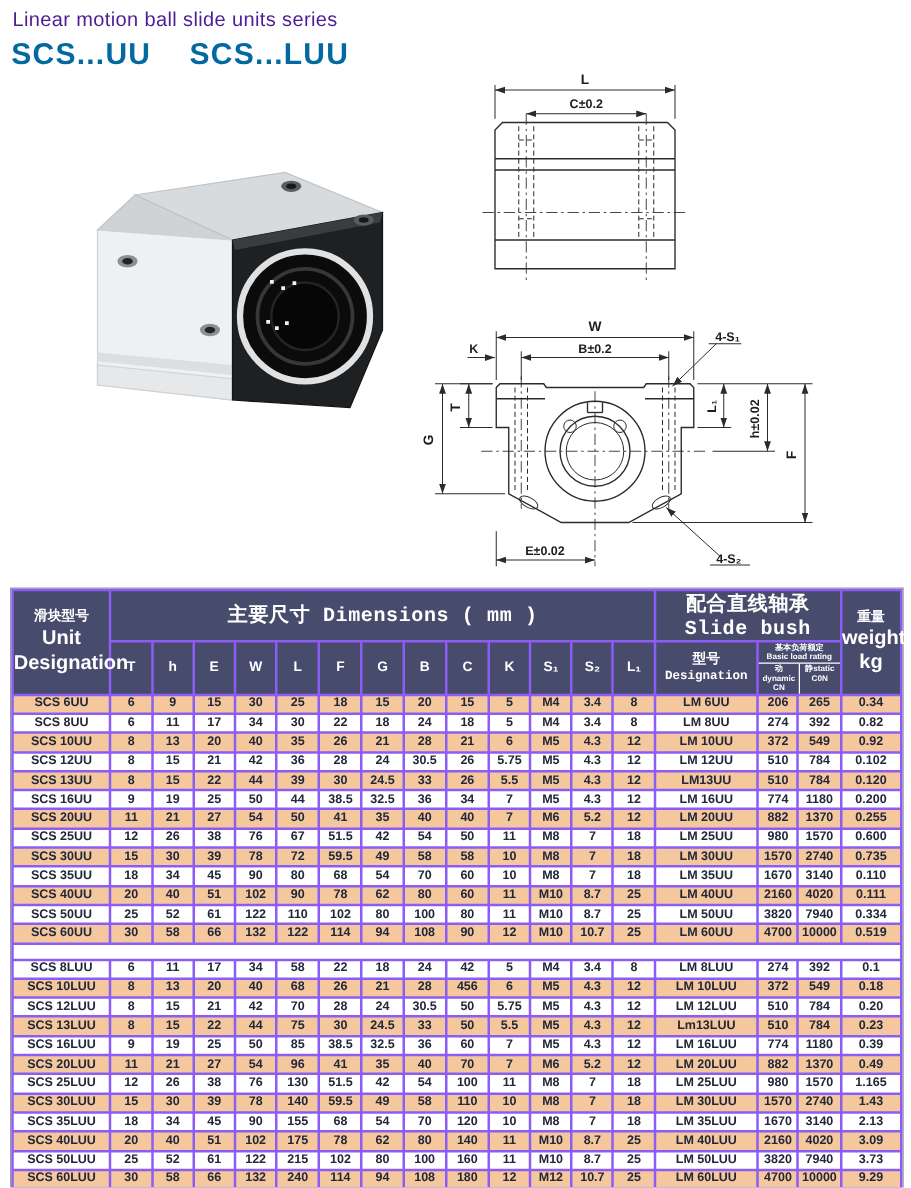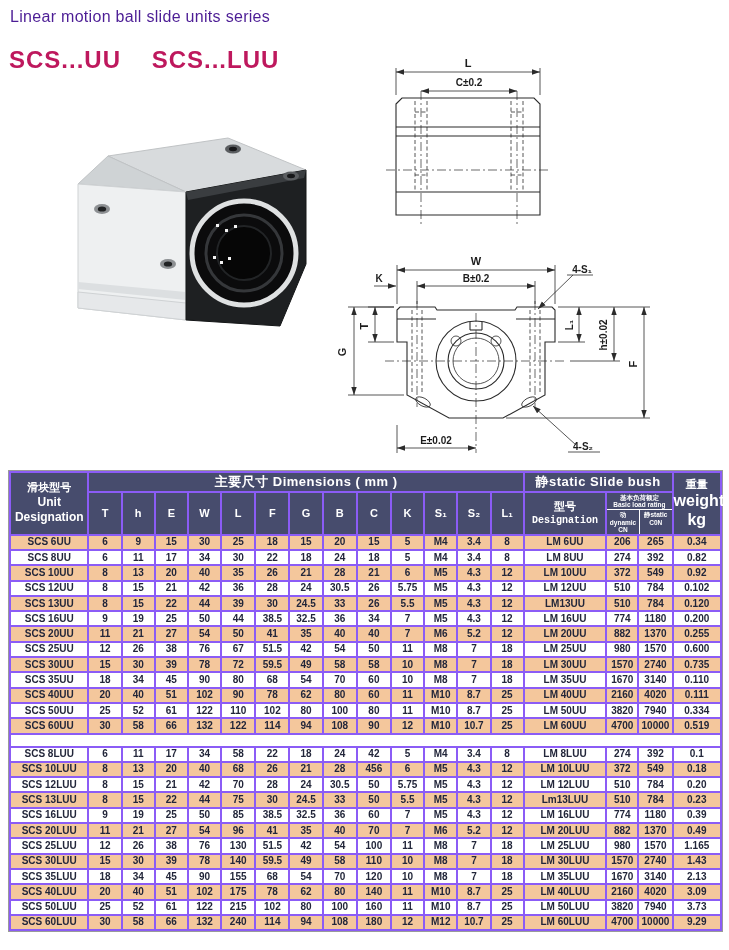--- a/index.html
+++ b/index.html
@@ -2,37 +2,37 @@
 <html><head>
 <meta charset="utf-8">
 <style>
   html,body{margin:0;padding:0;}
   body{
     width:729px;height:950px;position:relative;background:#ffffff;
     font-family:"Liberation Sans","DejaVu Sans",sans-serif;overflow:hidden;
   }
   
   .title1{position:absolute;left:10px;top:8px;font-size:16px;font-weight:500;color:#4c1d95;letter-spacing:.3px;}
-  .title2{position:absolute;left:9px;top:46px;font-size:24px;font-weight:bold;color:#be185d;white-space:pre;letter-spacing:1px;}
+  .title2{position:absolute;left:9px;top:30px;font-size:24px;font-weight:bold;color:#0369a1;white-space:pre;letter-spacing:1px;}
   
   #photo{position:absolute;left:48px;top:96px;}
   #drawings{position:absolute;left:330px;top:55px;}
   .dline{stroke:#2b2b2b;stroke-width:1.1;fill:none;}
   .thin{stroke:#2b2b2b;stroke-width:.8;fill:none;}
   .hid{stroke:#2b2b2b;stroke-width:.8;fill:none;stroke-dasharray:4 2.5;}
   .cl{stroke:#2b2b2b;stroke-width:.7;fill:none;stroke-dasharray:9 3 2 3;}
   .lbl{font:bold 11px "Liberation Sans",sans-serif;fill:#1c1c1c;}
   .lbls{font:bold 10px "Liberation Sans",sans-serif;fill:#1c1c1c;}
   
   #spec-wrap{position:absolute;left:8px;top:470px;width:713px;border:1px solid #9a9a9a;}
   table{border-collapse:separate;border-spacing:2px;width:713px;table-layout:fixed;background:#8b5cf6;}
   th{background:#474c6d;color:#fff;font-weight:bold;text-align:center;vertical-align:middle;padding:0;}
   th.unit-h{font-size:11px;line-height:1.25;}
-  th.unit-h .en{font-size:12px;}
-  th.group{font-size:13px;height:14px;letter-spacing:.5px;}
+  th.unit-h .en{font-size:16px;}
+  th.group{font-size:16px;height:14px;letter-spacing:.5px;font-family:Liberation Mono, monospace;}
   th.dimletter{font-size:11px;height:32px;}
   th.desig-h{font-size:11px;line-height:1.3;font-family:Liberation Mono, monospace;}
   th.desig-h .en{font-size:10px;}
   th.weight-h{font-size:11px;line-height:1.2;}
   th.weight-h .en{font-size:16px;font-weight:bold;}
   th.load{padding:0;height:32px;}
   .load-top{font-size:6.5px;line-height:1.1;border-bottom:1.5px solid #fff;padding:1px 0 1px 0;white-space:nowrap;overflow:hidden;}
   .load-bottom{display:flex;}
   .load-bottom span{flex:1;font-size:6.5px;line-height:1.15;padding-top:1px;}
   .load-bottom span + span{border-left:1.5px solid #fff;}
@@ -215,21 +215,21 @@
         <col style="width:46px">
   </colgroup>
   <thead>
     <tr>
       <th rowspan="2" class="unit-h">
         <div>滑块型号</div>
         <div class="en">Unit</div>
         <div class="en">Designation</div>
       </th>
       <th colspan="13" class="group">主要尺寸 Dimensions ( mm )</th>
-      <th colspan="3" class="group">静static Slide bush</th>
+      <th colspan="3" class="group">配合直线轴承 Slide bush</th>
       <th rowspan="2" class="weight-h">
         <div>重量</div>
         <div class="en">weight</div>
         <div class="en">kg</div>
       </th>
     </tr>
     <tr>
       <th class="dimletter">T</th>
       <th class="dimletter">h</th>
       <th class="dimletter">E</th>

